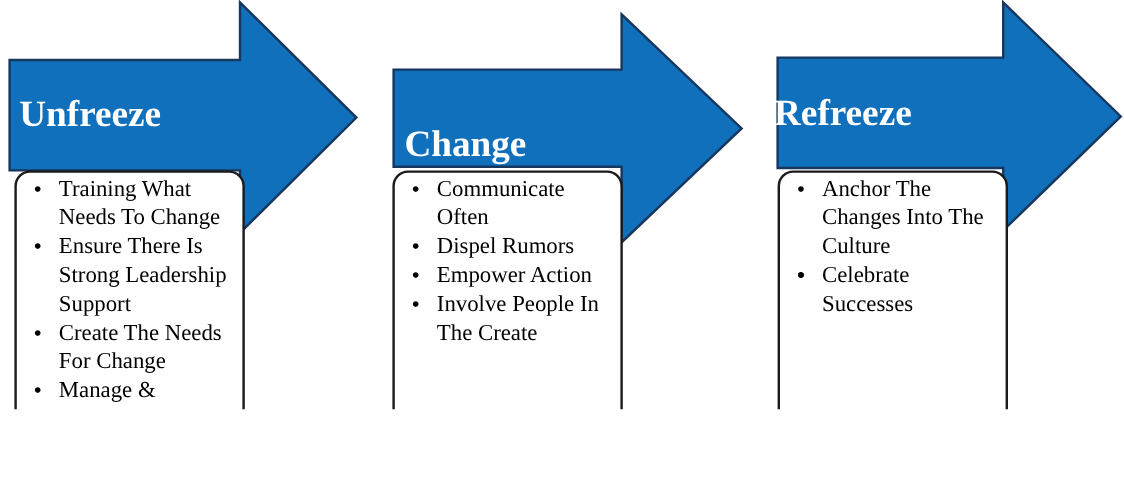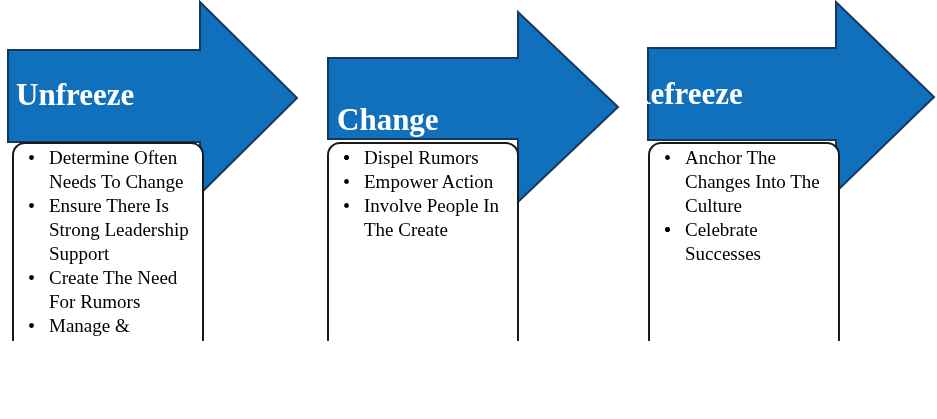--- a/index.html
+++ b/index.html
@@ -30,21 +30,21 @@
     position: absolute;
     font-family: "Liberation Serif", serif;
     font-weight: bold;
     font-size: 31px;
     line-height: 31px;
     color: var(--title-text, #fff);
     white-space: nowrap;
   }
   .t1 { left: 16px;  top: 79px; }
   .t2 { left: 337px; top: 104px; }
-  .t3 { left: 628px; top: 78px; }
+  .t3 { left: 645px; top: 78px; }
 
   .bullet-box {
     position: absolute;
     width: 192px;
     box-sizing: border-box;
     background: var(--box-fill, #fff);
     border: 2px solid var(--box-border, #1a1a1a);
     border-radius: 13px;
   }
   .b1 { left: 12px;  top: 142px; height: 270px; }
@@ -82,30 +82,30 @@
     <polygon class="arrow-shape" points="328,58 518,58 518,12 618,107 518,202 518,139 328,139"></polygon>
     <polygon class="arrow-shape" points="648,48 836,48 836,2 934,97 836,192 836,140 648,140"></polygon>
   </svg>
 
   <div class="stage-title t1">Unfreeze</div>
   <div class="stage-title t2">Change</div>
   <div class="stage-title t3">Refreeze</div>
 
   <div class="bullet-box b1">
     <ul>
-      <li><span class="blt">•</span><span>Determine Often Needs To Change</span></li>
+      <li><span class="blt">•</span><span>Training What Needs To Change</span></li>
       <li><span class="blt">•</span><span>Ensure There Is Strong Leadership Support</span></li>
-      <li><span class="blt">•</span><span>Create The Need For Rumors</span></li>
+      <li><span class="blt">•</span><span>Create The Needs For Change</span></li>
       <li><span class="blt">•</span><span>Manage &amp; Understand The Doubts &amp; Concerns</span></li>
     </ul>
   </div>
 
   <div class="bullet-box b2">
     <ul>
-      <li><span class="blt">•</span></li>
+      <li><span class="blt">•</span><span>Communicate Often</span></li>
       <li><span class="blt">•</span><span>Dispel Rumors</span></li>
       <li><span class="blt">•</span><span>Empower Action</span></li>
       <li><span class="blt">•</span><span>Involve People In The Create</span></li>
     </ul>
   </div>
 
   <div class="bullet-box b3">
     <ul>
       <li><span class="blt">•</span><span>Anchor The Changes Into The Culture</span></li>
       <li><span class="blt">•</span></li>

